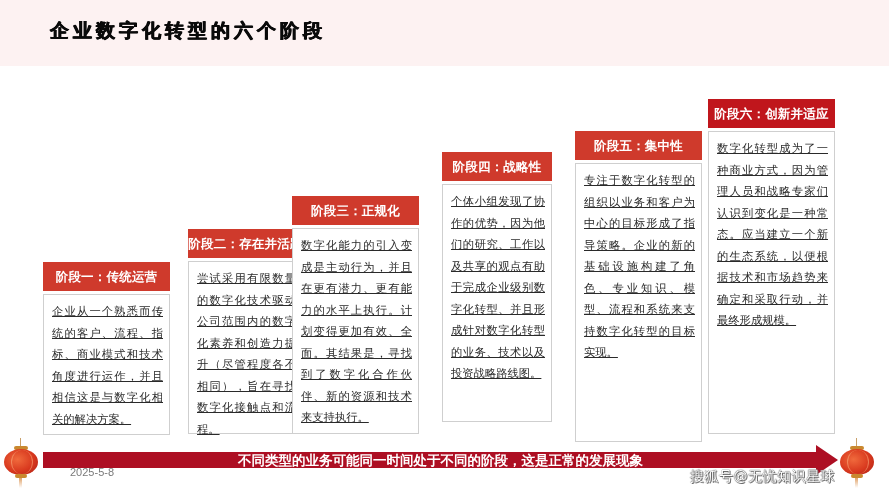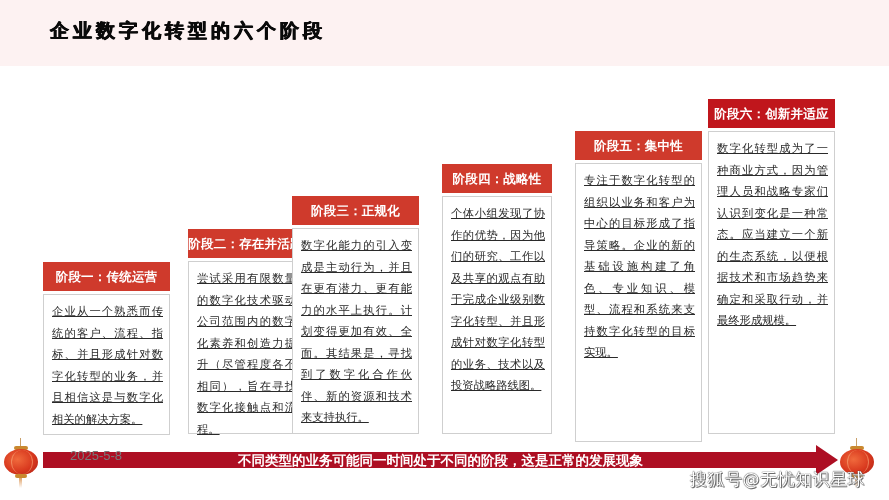--- a/index.html
+++ b/index.html
@@ -35,23 +35,23 @@
   .banner-arrow {
     position: absolute; left: 816px; top: 445px; width: 0; height: 0;
     border-top: 15px solid transparent; border-bottom: 15px solid transparent;
     border-left: 22px solid #ad0f23;
   }
   .banner-text {
     position: absolute; left: 43px; top: 450px; width: 775px; text-align: center;
     color: #ffffff; font-size: 13.5px; font-weight: bold; line-height: 20px;
     padding-left: 20px;
   }
-  .date { position: absolute; left: 70px; top: 448px; font-size: 13px; color: #7a7a7a; font-family: "Liberation Sans", sans-serif; }
+  .date { position: absolute; left: 70px; top: 466px; font-size: 11px; color: #7a7a7a; font-family: "Liberation Sans", sans-serif; }
   .watermark {
-    position: absolute; left: 690px; top: 468px; font-size: 17px; color: #ffffff;
+    position: absolute; left: 690px; top: 468px; font-size: 14px; color: #ffffff;
     text-shadow: 0 0 1px #444, 0 0 1px #444, 1px 1px 0 #777;
     letter-spacing: 0.5px;
   }
 
   .lantern { position: absolute; }
   .lantern .string { position: absolute; left: 16px; top: 0; width: 1px; height: 10px; background: #c9a06a; }
   .lantern .cap { position: absolute; left: 10px; top: 8px; width: 14px; height: 4px; background: #c9892f; border-radius: 2px; }
   .lantern .body {
     position: absolute; left: 0; top: 11px; width: 34px; height: 26px; border-radius: 50%;
     background: radial-gradient(ellipse at 40% 40%, #f06a3c 0%, #d8381e 55%, #a81e14 100%);
@@ -64,34 +64,34 @@
   .lantern .tassel { position: absolute; left: 15px; top: 40px; width: 3px; height: 10px; background: linear-gradient(#e0a36a, rgba(240,200,160,0)); }
 </style>
 </head>
 <body>
 
 <div class="top-band"></div>
 <div class="page-title">企业数字化转型的六个阶段</div>
 
 <div class="stage" style="left:43px; top:262px; width:127px;">
   <div class="stage-header">阶段一：传统运营</div>
-  <div class="stage-body" style="height:141px;">企业从一个熟悉而传统的客户、流程、指标、并且形成针对数字化转型的业务，并且相信这是与数字化相关的解决方案。</div>
+  <div class="stage-body" style="height:141px;">企业从一个熟悉而传统的客户、流程、指标、商业模式和技术角度进行运作，并且相信这是与数字化相关的解决方案。</div>
 </div>
 
 <div class="stage" style="left:176px; top:229px; width:127px;padding-left:12px;">
   <div class="stage-header">阶段二：存在并活跃</div>
   <div class="stage-body" style="height:173px;">尝试采用有限数量的数字化技术驱动公司范围内的数字化素养和创造力提升（尽管程度各不相同），旨在寻找数字化接触点和流程。</div>
 </div>
 
 <div class="stage" style="left:292px; top:196px; width:127px;">
   <div class="stage-header">阶段三：正规化</div>
   <div class="stage-body" style="height:206px;">数字化能力的引入变成是主动行为，并且在更有潜力、更有能力的水平上执行。计划变得更加有效、全面。其结果是，寻找到了数字化合作伙伴、新的资源和技术来支持执行。</div>
 </div>
 
-<div class="stage" style="left:442px; top:164px; width:110px;">
+<div class="stage" style="left:442px; top:152px; width:110px;">
   <div class="stage-header">阶段四：战略性</div>
   <div class="stage-body" style="height:238px;">个体小组发现了协作的优势，因为他们的研究、工作以及共享的观点有助于完成企业级别数字化转型、并且形成针对数字化转型的业务、技术以及投资战略路线图。</div>
 </div>
 
 <div class="stage" style="left:575px; top:131px; width:127px;">
   <div class="stage-header">阶段五：集中性</div>
   <div class="stage-body" style="height:279px;">专注于数字化转型的组织以业务和客户为中心的目标形成了指导策略。企业的新的基础设施构建了角色、专业知识、模型、流程和系统来支持数字化转型的目标实现。</div>
 </div>
 
 <div class="stage" style="left:708px; top:99px; width:127px;">

